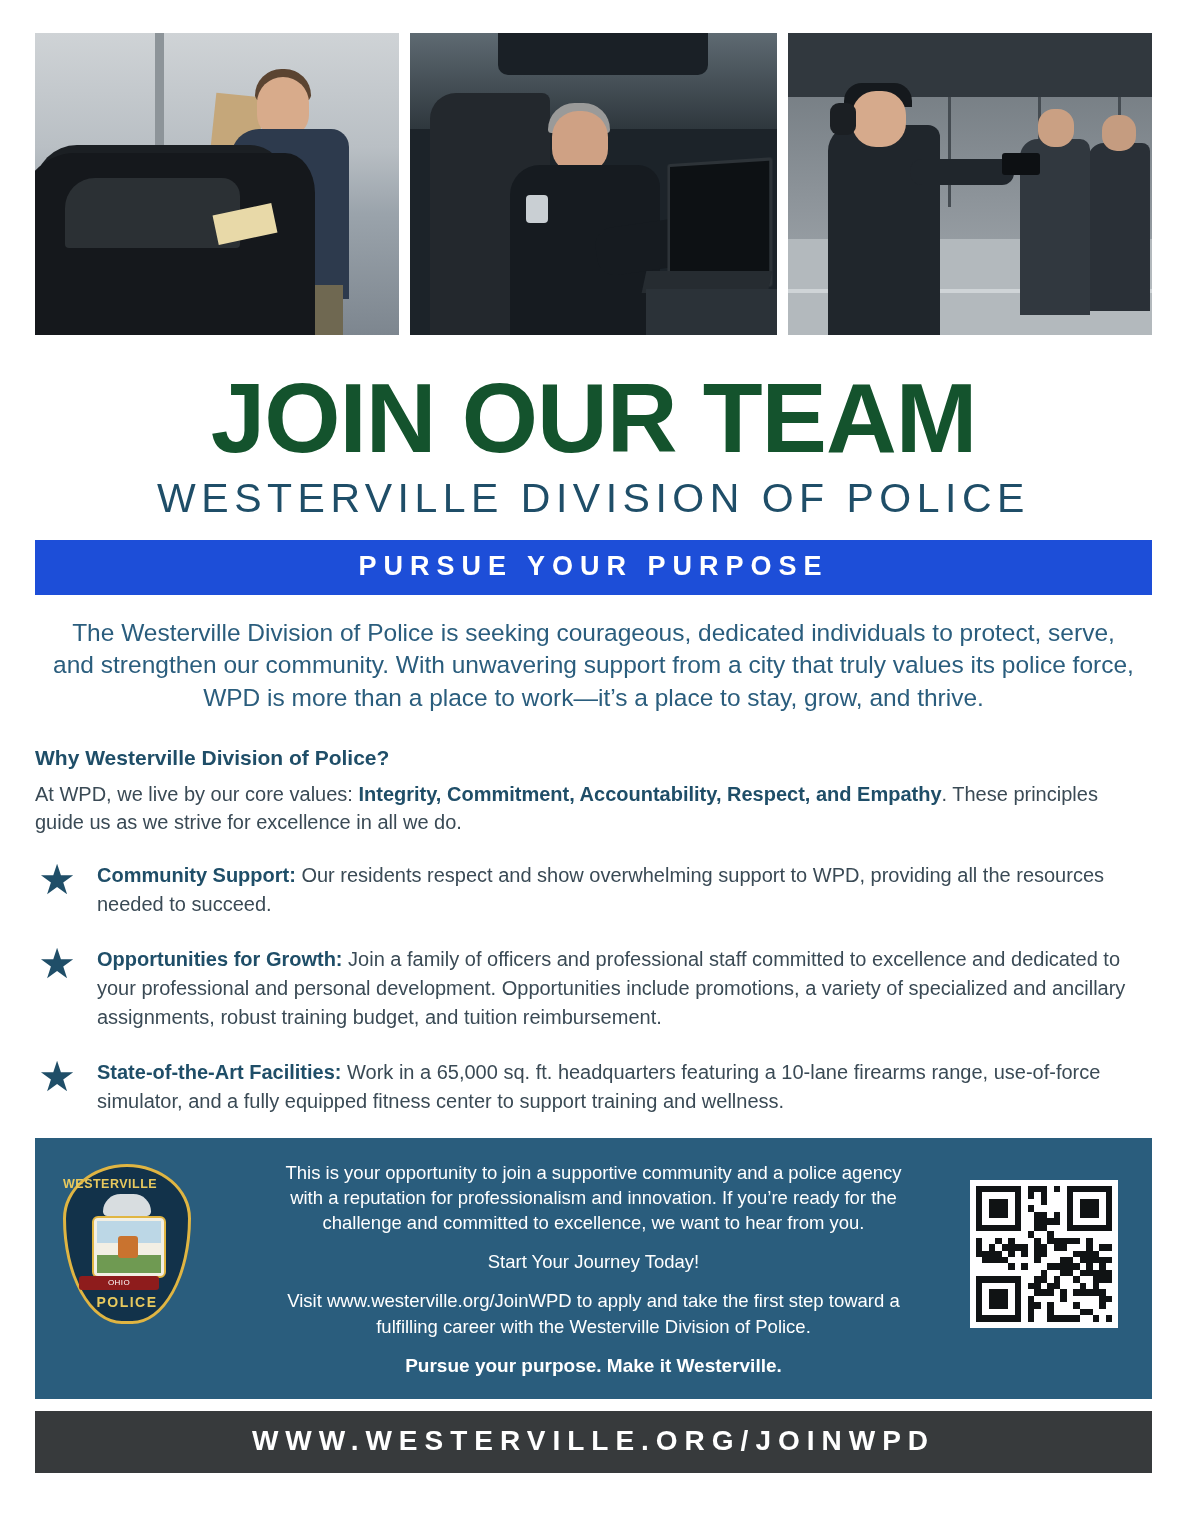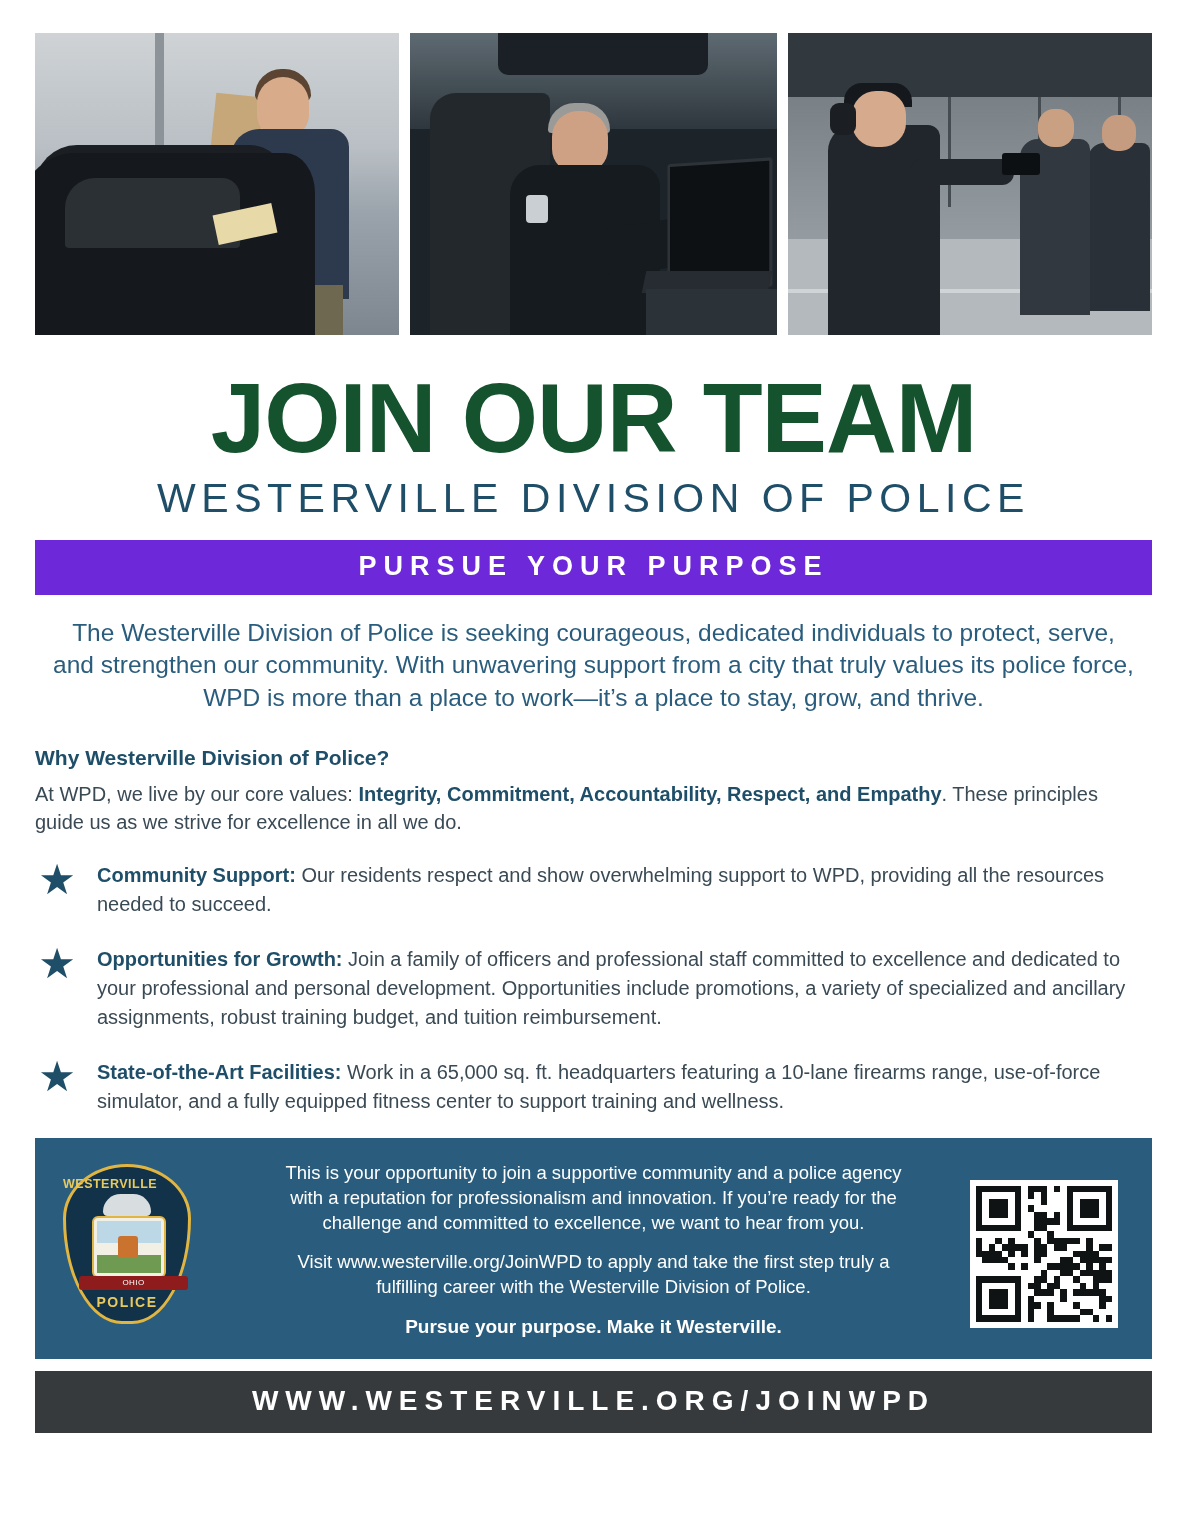--- a/index.html
+++ b/index.html
@@ -209,21 +209,21 @@
   }
   .subhead {
     text-align: center;
     font-size: 41px;
     font-weight: 400;
     letter-spacing: 5.5px;
     color: #1f4e68;
     margin-top: 8px;
   }
   .band {
-    background: #6d28d9;
+    background: #1d4ed8;
     color: #ffffff;
     text-align: center;
     font-size: 27px;
     font-weight: 600;
     letter-spacing: 7px;
     padding: 11px 0 13px;
     margin-top: 18px;
   }
 
   
@@ -331,21 +331,21 @@
     background: #f2efe4; border: 2px solid #e0b542; border-radius: 6px;
   }
   .patch .seal-sky { position:absolute; left:3px; top:3px; right:3px; height:22px; background:#bcd7e6; }
   .patch .seal-grass { position:absolute; left:3px; bottom:3px; right:3px; height:18px; background:#6f9a52; }
   .patch .seal-center { position:absolute; left:24px; top:18px; width:20px; height:22px; background:#c9732f; border-radius:3px; }
   .patch .eagle {
     position: absolute; left: 40px; top: 30px; width: 48px; height: 22px;
     background: #d8dde0; border-radius: 24px 24px 6px 6px;
   }
   .patch .ribbon {
-    position: absolute; left: 16px; bottom: 34px; width: 109px; height: 14px;
+    position: absolute; left: 16px; bottom: 34px; width: 80px; height: 14px;
     background: #8e1c1c; border-radius: 3px;
     color: #fff; font-size: 8px; text-align: center; line-height: 14px;
     letter-spacing: .4px;
   }
 
   
   .qr {
     position: absolute;
     right: 34px;
     top: 42px;
@@ -476,21 +476,22 @@
         <div class="seal-sky"></div>
         <div class="seal-grass"></div>
         <div class="seal-center"></div>
       </div>
       <div class="ribbon">OHIO</div>
       <div class="bot-text">POLICE</div>
     </div>
 
     <div class="cta-inner">
       <p>This is your opportunity to join a supportive community and a police agency with a reputation for professionalism and innovation. If you’re ready for the challenge and committed to excellence, we want to hear from you.</p>
-      <p>Visit www.westerville.org/JoinWPD to apply and take the first step truly a fulfilling career with the Westerville Division of Police.</p>
+      <p>Start Your Journey Today!</p>
+      <p>Visit www.westerville.org/JoinWPD to apply and take the first step toward a fulfilling career with the Westerville Division of Police.</p>
       <p class="tag">Pursue your purpose. Make it Westerville.</p>
     </div>
 
     <div class="qr">
       <div class="qr-grid" id="qr-grid">
           <i class="on"></i>
           <i class="on"></i>
           <i class="on"></i>
           <i class="on"></i>
           <i class="on"></i>

